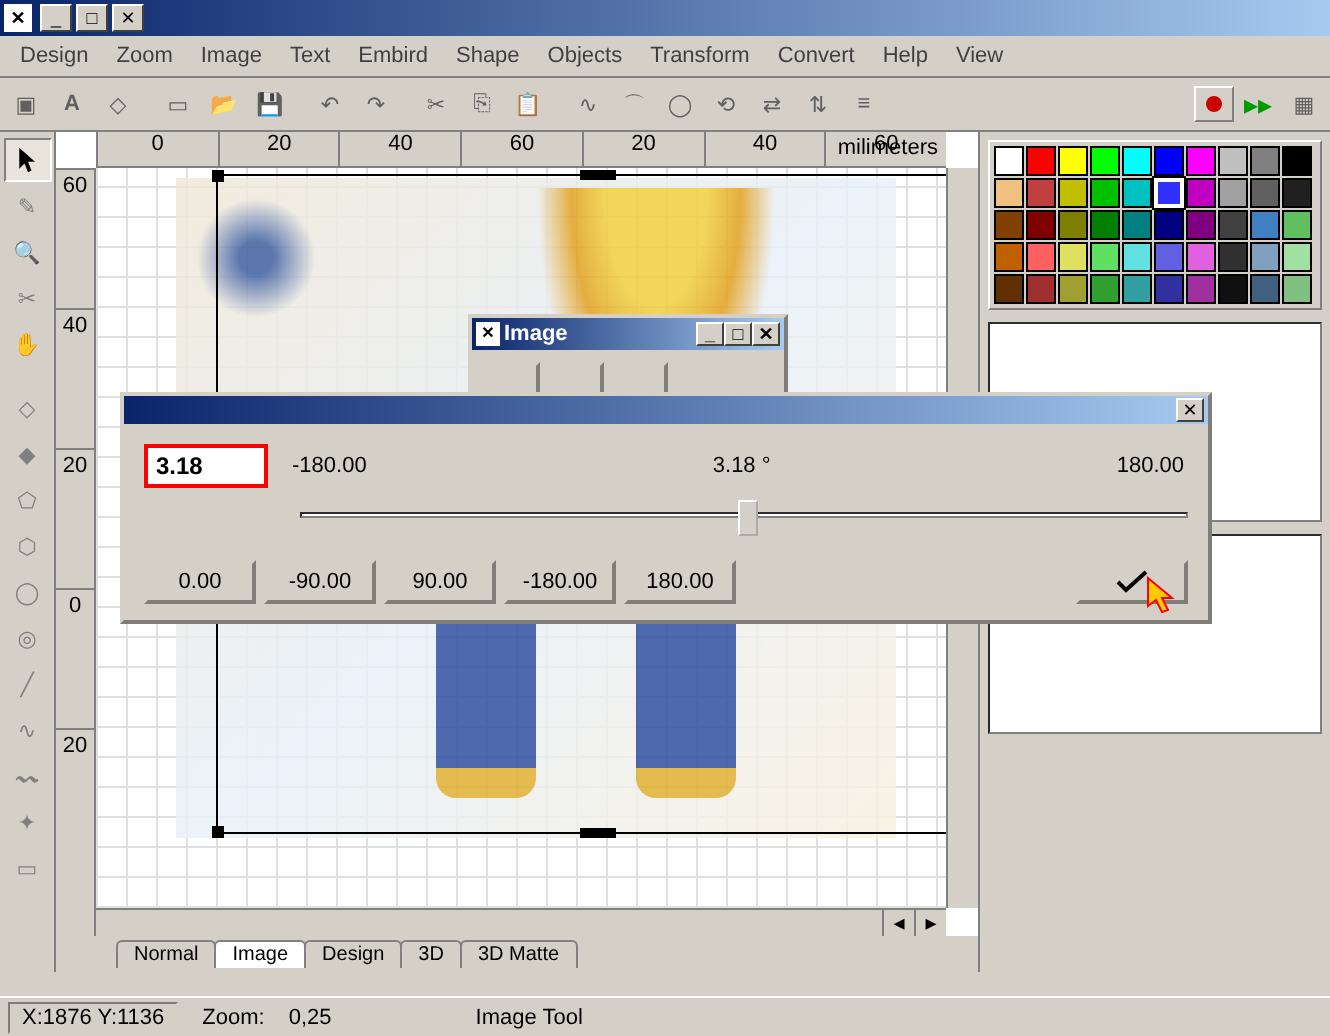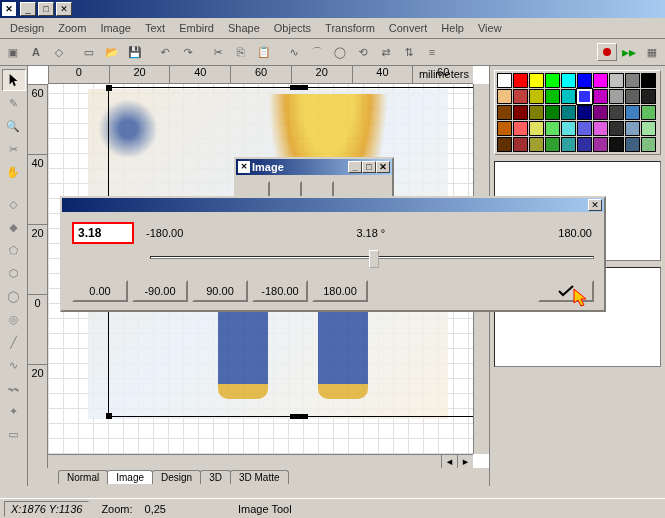--- a/index.html
+++ b/index.html
@@ -51,21 +51,21 @@
 .tab.active { background: #fff; }
 
 .right-panel { width: 176px; background: #d4d0c8; border-left: 1px solid #808080; padding: 4px; }
 .palette { background: #d4d0c8; border: 1px solid #808080; border-top-color: #fff; border-left-color: #fff; padding: 2px; margin-bottom: 6px; }
 .pal-grid { display: grid; grid-template-columns: repeat(10, 15px); gap: 1px; }
 .swatch { width: 15px; height: 15px; border: 1px solid #000; cursor: pointer; }
 .swatch.sel { border: 2px solid #fff; outline: 1px solid #000; }
 .panel-box { background: #fff; border: 1px inset #808080; height: 100px; margin-bottom: 6px; }
 
 .statusbar { position: absolute; bottom: 0; left: 0; right: 0; height: 20px; background: #d4d0c8; border-top: 1px solid #fff; display: flex; align-items: center; padding: 0 4px; gap: 12px; }
-.status-cell { border: 1px inset #d4d0c8; padding: 1px 6px; font-style: italic; }
+.status-cell { border: 1px inset #d4d0c8; padding: 1px 6px; }
 
 
 .float-win { position: absolute; top: 157px; left: 234px; width: 160px; background: #d4d0c8; border: 2px outset #d4d0c8; z-index: 5; }
 .float-win .fw-title { background: linear-gradient(to right, #0a246a, #a6caf0); height: 16px; display: flex; align-items: center; padding: 0 2px; color: #fff; font-weight: bold; font-size: 10px; }
 .float-win .fw-title .t { flex: 1; padding-left: 14px; position: relative; }
 .float-win .fw-title .t::before { content: "✕"; position: absolute; left: 0; top: 0; width: 12px; height: 12px; background: #fff; color: #000; font-size: 8px; text-align: center; line-height: 12px; }
 .float-win .fw-body { padding: 6px; display: flex; gap: 4px; }
 .fw-btn { width: 28px; height: 24px; border: 2px outset #d4d0c8; background: #d4d0c8; }
 .float-win .fw-foot { display: flex; gap: 6px; padding: 2px 6px 6px; }
 .fw-apply { flex: 1; height: 22px; border: 2px outset #d4d0c8; background: #d4d0c8; cursor: pointer; }

